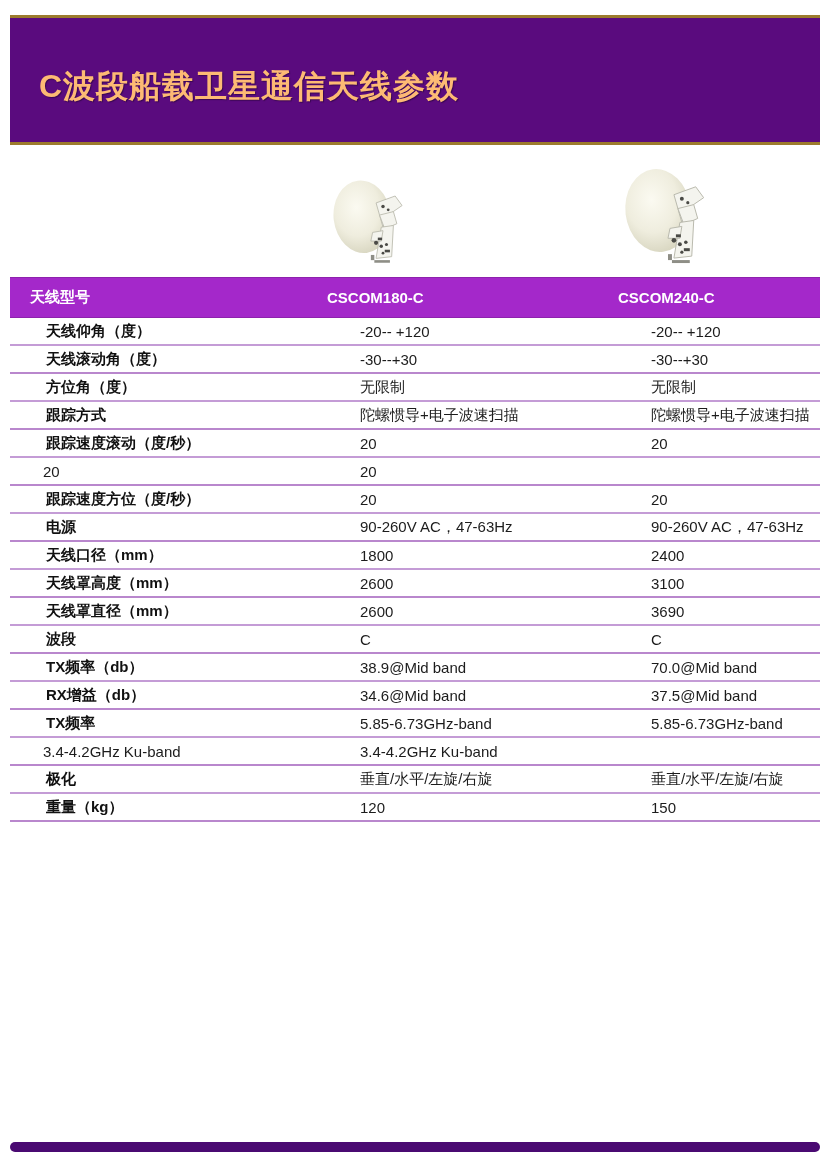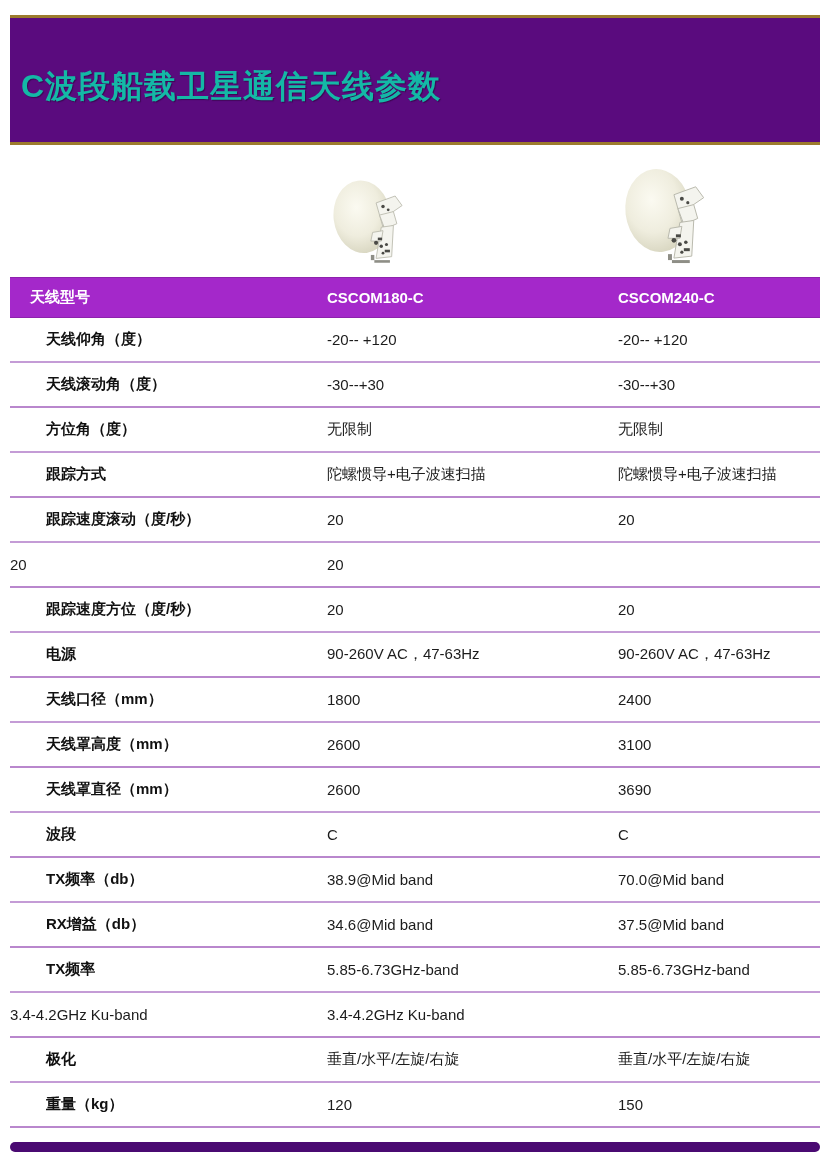--- a/index.html
+++ b/index.html
@@ -17,22 +17,22 @@
     position: absolute;
     left: 10px; top: 15px;
     width: 810px; height: 130px;
     box-sizing: border-box;
     background: #5a0b7e;
     border-top: 3px solid #9c7b2d;
     border-bottom: 3px solid #9c7b2d;
   }
   .banner-title {
     position: absolute;
-    left: 11px; top: 47px;
-    color: #14b8a6;
+    left: 29px; top: 47px;
+    color: #fdba74;
     font-size: 32px;
     font-weight: 700;
     letter-spacing: 1px;
     text-shadow: 1px 1px 1px rgba(0,0,0,0.35);
     white-space: nowrap;
   }
 
   
   .antenna { position: absolute; }
   .antenna svg { display: block; width: 100%; height: 100%; }
@@ -56,30 +56,30 @@
     box-sizing: border-box;
     color: #ffffff;
     font-size: 15px;
     font-weight: 700;
   }
   .thead .c1 { padding-left: 20px; }
   .trow {
     display: grid;
     grid-template-columns: 317px 291px 202px;
     align-items: center;
-    height: 45px;
+    height: 28px;
     box-sizing: border-box;
     border-bottom: 2px solid #c49cd6;
     font-size: 15px;
     color: #1c1c1c;
     background: #ffffff;
   }
   .trow:nth-child(even) { border-bottom-color: #b987cd; }
   .trow .c1 { padding-left: 36px; font-weight: 600; color: #111; }
-  .trow .c2, .trow .c3 { font-weight: 400; }
+  .trow .c2, .trow .c3 { font-weight: 400; margin-left: 33px; }
 
   
   .footer-bar {
     position: absolute;
     left: 10px; top: 1142px;
     width: 810px; height: 10px;
     background: #4a0a72;
     border-radius: 5px;
   }
 </style>

